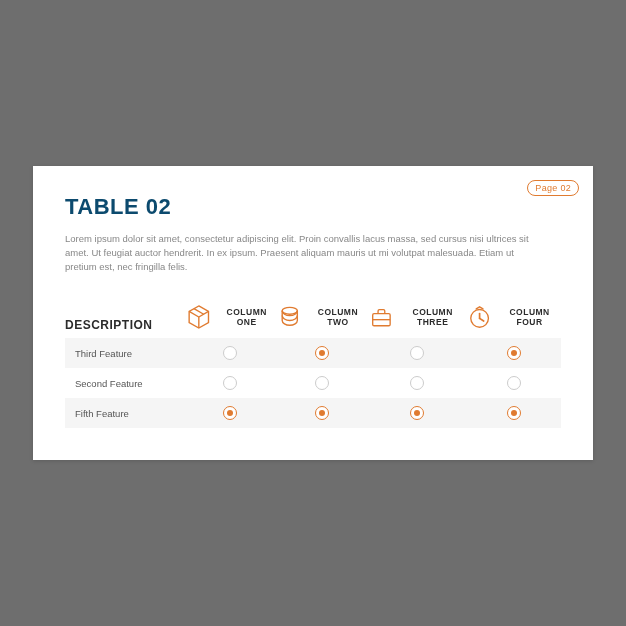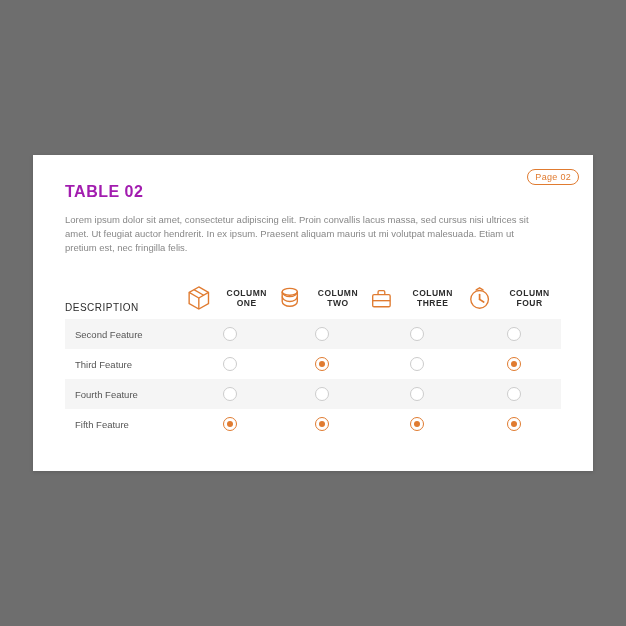--- a/index.html
+++ b/index.html
@@ -24,23 +24,23 @@
       top: 14px;
       right: 14px;
       border: 1px solid #e07b30;
       color: #e07b30;
       font-size: 9px;
       padding: 2px 7px;
       border-radius: 8px;
       letter-spacing: 0.3px;
     }
     .table-title {
-      font-size: 16px;
+      font-size: 22px;
       font-weight: 700;
-      color: #a21caf;
+      color: #0c4a6e;
       margin-bottom: 12px;
       letter-spacing: 0.5px;
     }
     .table-desc {
       font-size: 9.5px;
       color: #888;
       line-height: 1.5;
       margin-bottom: 28px;
       max-width: 480px;
     }
@@ -73,22 +73,22 @@
       height: 30px;
     }
     .col-label {
       font-size: 8.5px;
       font-weight: 700;
       color: #2c2c2c;
       letter-spacing: 0.5px;
       text-transform: uppercase;
     }
     .desc-label {
-      font-size: 10px;
-      font-weight: 400;
+      font-size: 12px;
+      font-weight: 700;
       color: #2c2c2c;
       letter-spacing: 0.5px;
       text-transform: uppercase;
       padding-bottom: 6px;
       vertical-align: bottom;
     }
     
     .data-row td {
       height: 30px;
       font-size: 9.5px;
@@ -190,35 +190,28 @@
               <line x1="20" y1="22" x2="26" y2="26" stroke="#e07b30" stroke-width="2.5" stroke-linecap="round"></line>
               <path d="M15,8 L20,5 L25,8" stroke="#e07b30" stroke-width="2" fill="none" stroke-linecap="round" stroke-linejoin="round"></path>
             </svg>
             <span class="col-label">COLUMN FOUR</span>
           </div>
         </th>
       </tr>
     </thead>
     <tbody id="table-body">
         <tr class="data-row">
-          <td>Second Feature</td>
-          <td><span class="radio-circle"></span></td>
-          <td><span class="radio-circle"></span></td>
-          <td><span class="radio-circle"></span></td>
-          <td><span class="radio-circle"></span></td>
+          <td>Third Feature</td>
+          <td><span class="radio-circle"></span></td>
+          <td><span class="radio-circle checked"></span></td>
+          <td><span class="radio-circle"></span></td>
+          <td><span class="radio-circle checked"></span></td>
         </tr>
         <tr class="data-row">
-          <td>Third Feature</td>
-          <td><span class="radio-circle"></span></td>
-          <td><span class="radio-circle checked"></span></td>
-          <td><span class="radio-circle"></span></td>
-          <td><span class="radio-circle checked"></span></td>
-        </tr>
-        <tr class="data-row">
-          <td>Fourth Feature</td>
+          <td>Second Feature</td>
           <td><span class="radio-circle"></span></td>
           <td><span class="radio-circle"></span></td>
           <td><span class="radio-circle"></span></td>
           <td><span class="radio-circle"></span></td>
         </tr>
         <tr class="data-row">
           <td>Fifth Feature</td>
           <td><span class="radio-circle checked"></span></td>
           <td><span class="radio-circle checked"></span></td>
           <td><span class="radio-circle checked"></span></td>

